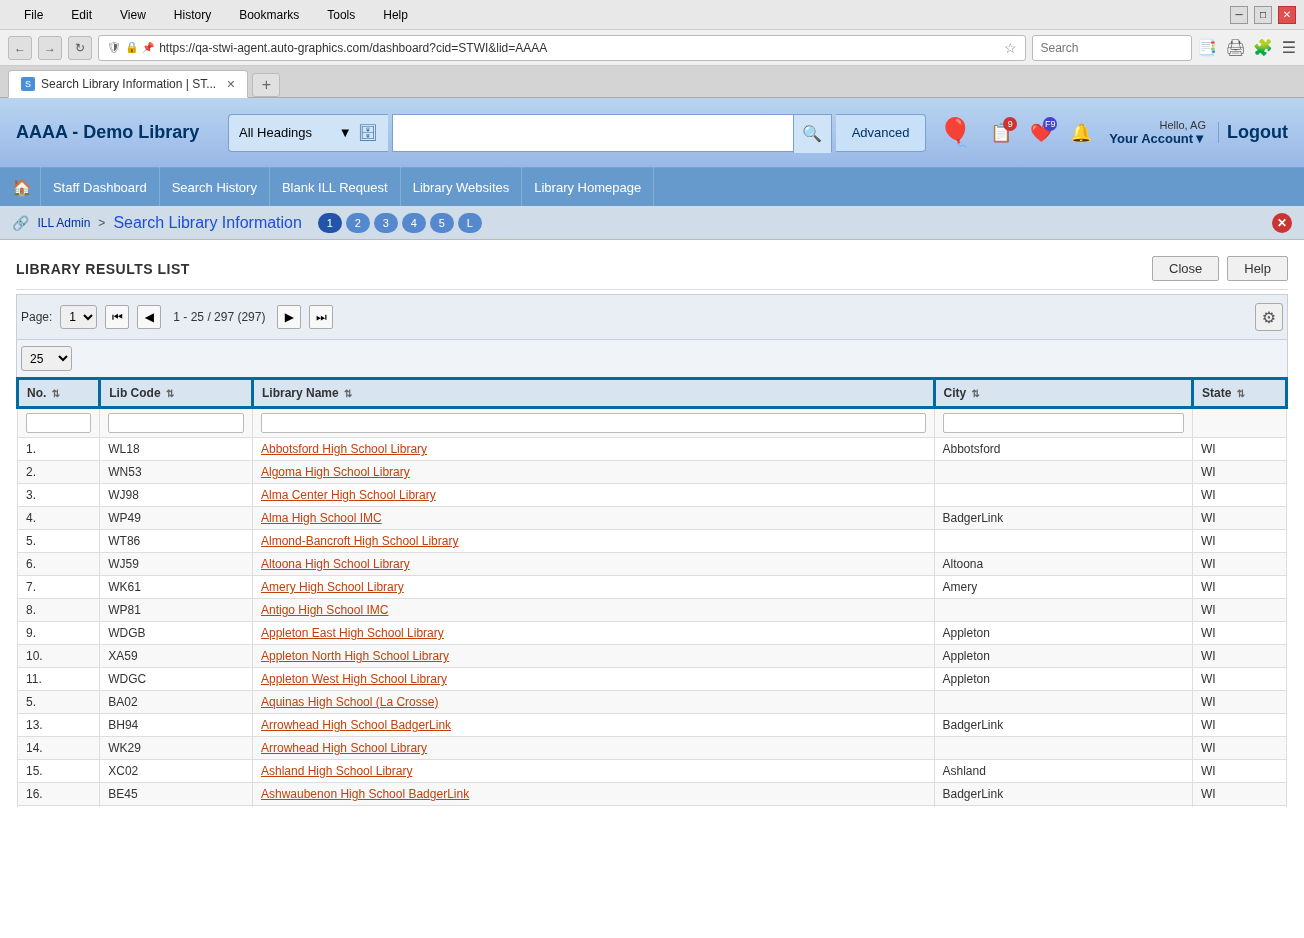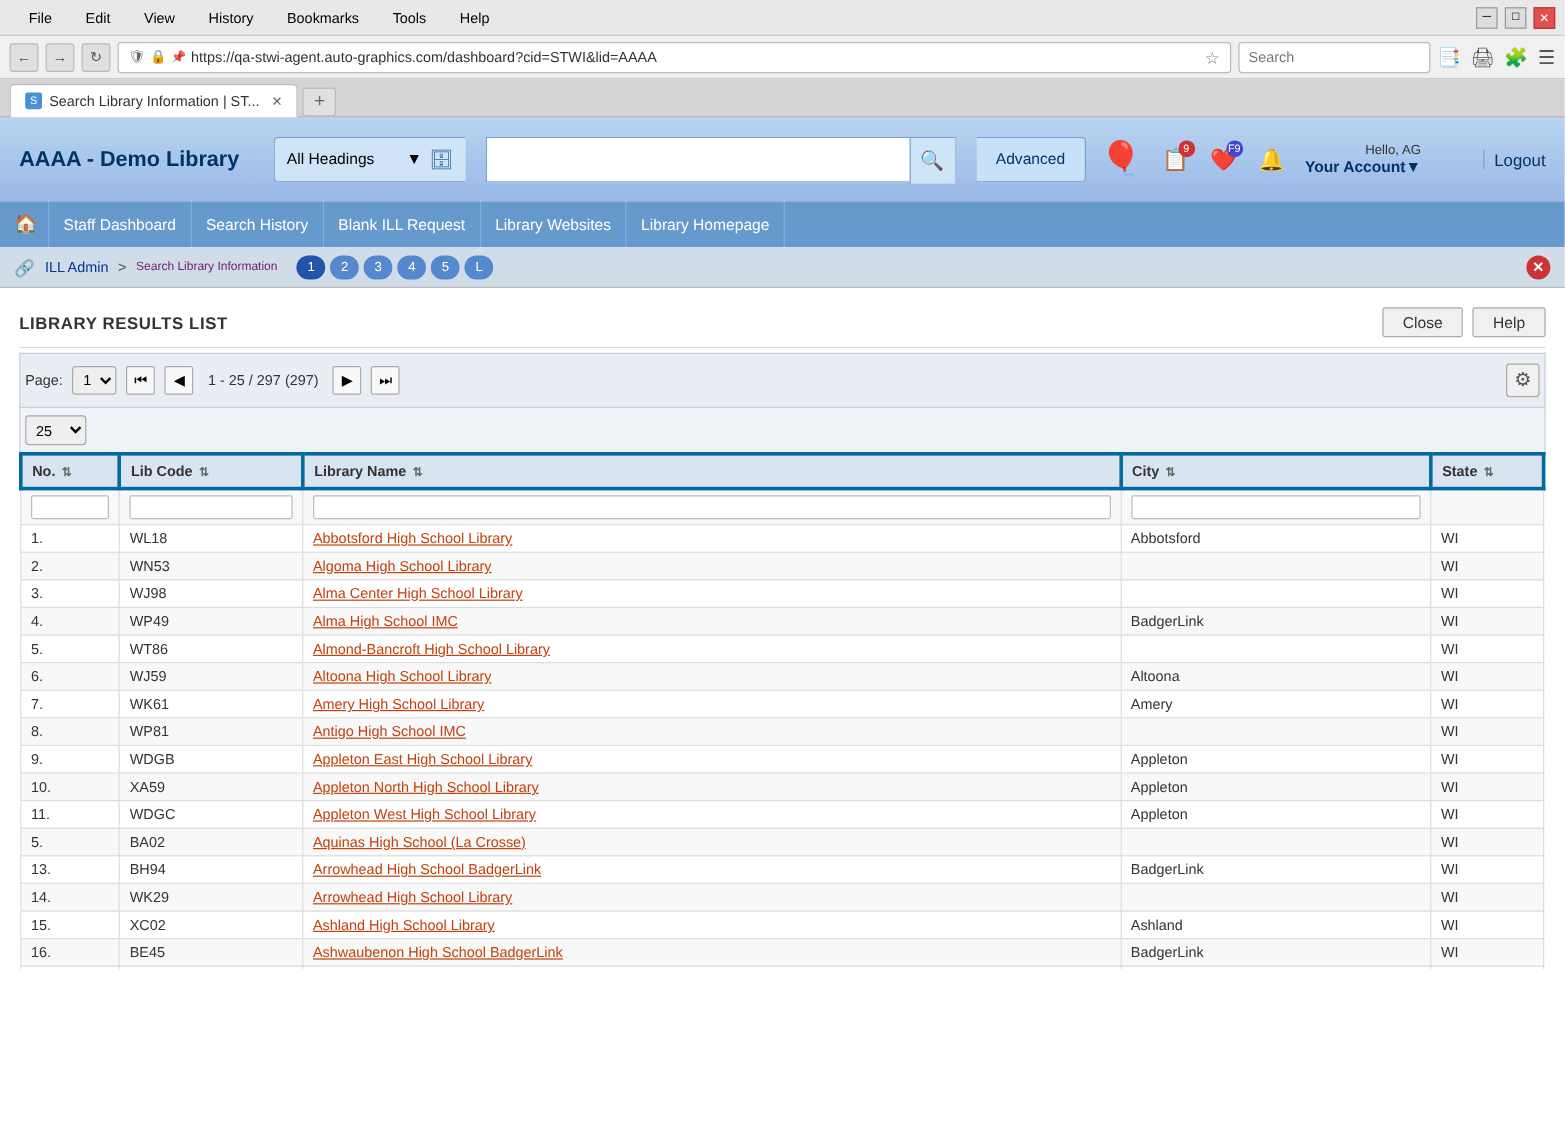--- a/index.html
+++ b/index.html
@@ -73,21 +73,21 @@
     .app-header {
       background: linear-gradient(180deg, #b8d4f0 0%, #9ab8e8 100%);
       height: 70px;
       display: flex;
       align-items: center;
       padding: 0 16px;
       gap: 12px;
       border-bottom: 1px solid #7aa0d0;
     }
     .app-logo { color: #003366; font-size: 18px; font-weight: bold; min-width: 200px; }
-    .search-section { display: flex; align-items: flex-end; gap: 17px; flex: 1; max-width: 700px; }
+    .search-section { display: flex; align-items: flex-end; gap: 4px; flex: 1; max-width: 700px; }
     .headings-select {
       height: 38px;
       border: 1px solid #7aa0d0;
       border-right: none;
       border-radius: 4px 0 0 4px;
       padding: 0 10px;
       background: #d0e4f8;
       font-size: 13px;
       cursor: pointer;
       display: flex;
@@ -134,21 +134,21 @@
       cursor: pointer;
       font-size: 13px;
       color: #003366;
       white-space: nowrap;
     }
     .header-right { margin-left: auto; display: flex; align-items: center; gap: 12px; }
     .balloon-icon { font-size: 28px; cursor: pointer; }
     .account-section { text-align: right; }
     .hello-text { font-size: 11px; color: #333; }
     .account-btn { font-size: 13px; color: #003366; font-weight: bold; cursor: pointer; background: none; border: none; display: flex; align-items: center; gap: 0; }
-    .logout-btn { font-size: 14px; color: #003366; cursor: pointer; font-weight: normal; padding-left: 8px; border-left: 1px solid #7aa0d0; margin-left: 40px; }
+    .logout-btn { font-size: 18px; color: #003366; cursor: pointer; font-weight: bold; padding-left: 8px; border-left: 1px solid #7aa0d0; }
     .header-action-icons { display: flex; gap: 8px; align-items: center; }
     .header-action-icon { width: 32px; height: 32px; display: flex; align-items: center; justify-content: center; cursor: pointer; font-size: 18px; color: #336699; position: relative; }
     .badge { position: absolute; top: 0; right: 0; background: #cc3333; color: white; border-radius: 50%; width: 14px; height: 14px; font-size: 9px; display: flex; align-items: center; justify-content: center; }
     .badge.f9 { background: #4444cc; }
 
     
     .nav-bar {
       background: #6699cc;
       height: 38px;
       display: flex;
@@ -175,21 +175,21 @@
       height: 34px;
       display: flex;
       align-items: center;
       padding: 0 12px;
       gap: 8px;
       border-bottom: 1px solid #bbb;
     }
     .breadcrumb-icon { color: #555; font-size: 14px; }
     .breadcrumb-link { color: #003399; font-size: 12px; cursor: pointer; }
     .breadcrumb-sep { color: #555; font-size: 12px; }
-    .breadcrumb-current { color: #701a75; font-size: 10px; }
+    .breadcrumb-current { color: #1d4ed8; font-size: 16px; }
     .breadcrumb-pages { display: flex; gap: 4px; margin-left: 8px; }
     .page-badge {
       width: 24px; height: 20px;
       background: #5588cc;
       color: white;
       border-radius: 10px;
       display: flex; align-items: center; justify-content: center;
       font-size: 11px;
       cursor: pointer;
     }

